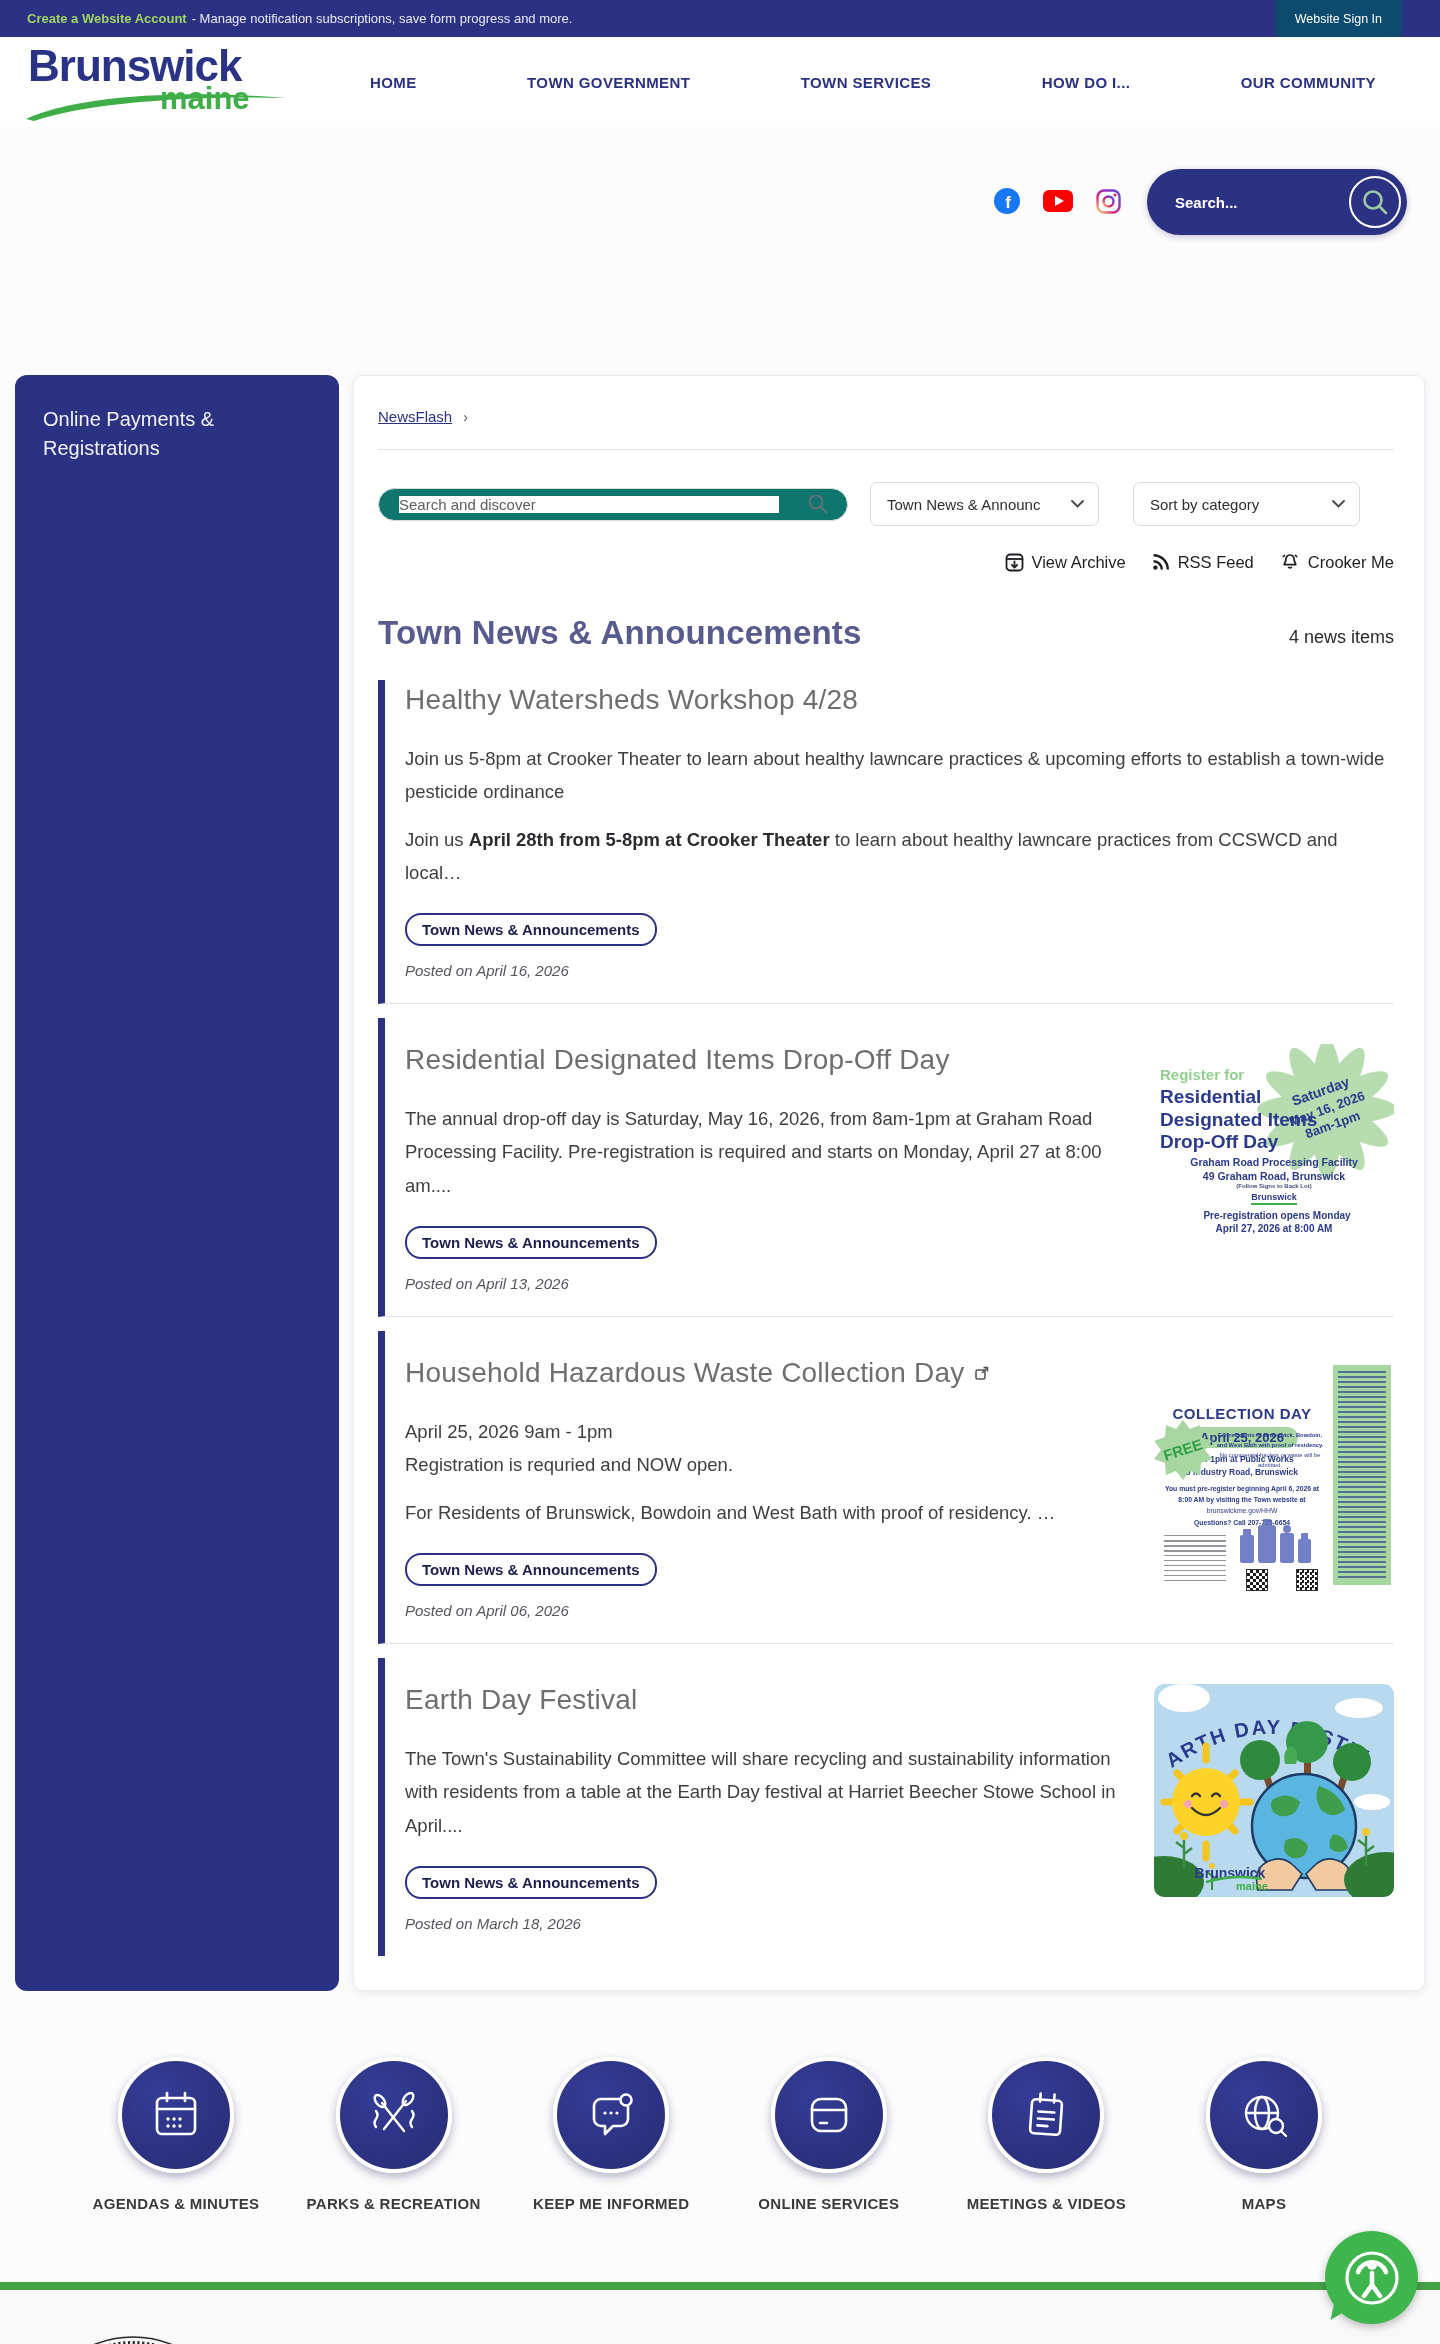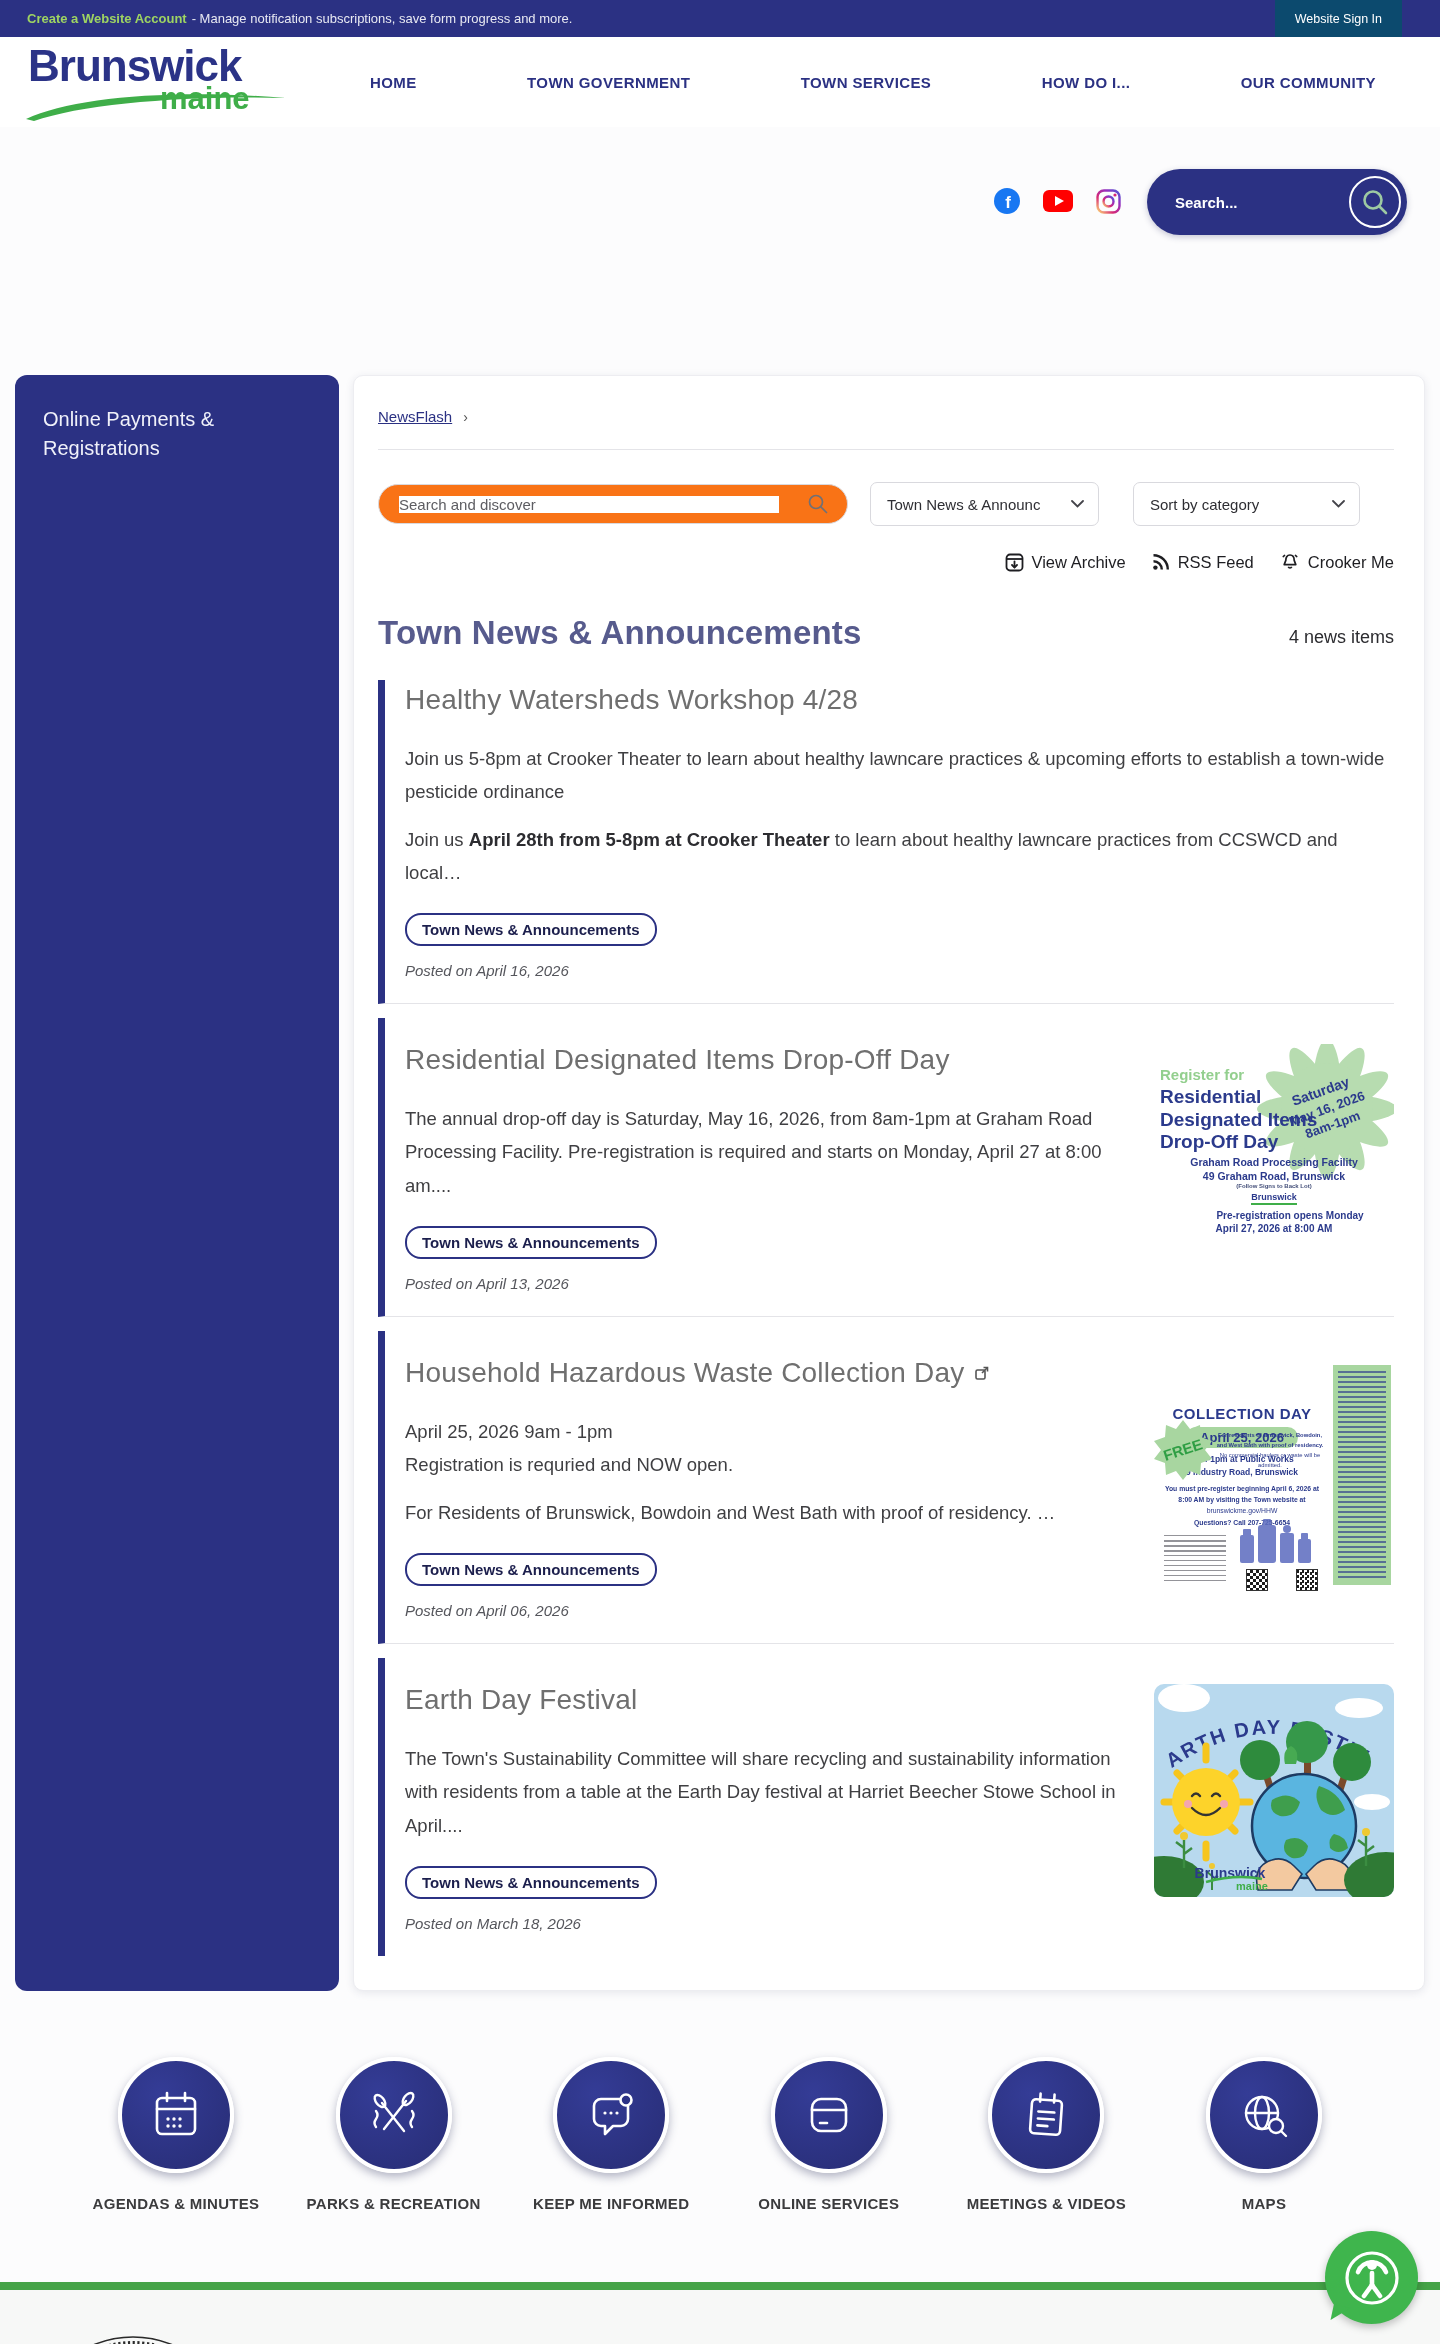--- a/index.html
+++ b/index.html
@@ -41,21 +41,21 @@
   .side-card{width:324px;flex:0 0 auto;background:var(--navy);border-radius:12px;padding:30px 28px;}
   .side-link{color:#f0f1fa;font-size:20px;line-height:1.45;cursor:pointer;display:block;}
   .content-card{flex:1;background:#fff;border:1px solid #ededf1;border-radius:10px;box-shadow:0 2px 8px rgba(40,45,90,.10);padding:28px 30px 34px 24px;}
 
   .breadcrumb{font-size:15px;color:var(--navy);padding-top:4px;}
   .breadcrumb a{color:var(--navy);text-decoration:underline;cursor:pointer;}
   .breadcrumb .sep{color:#555;margin-left:7px;font-size:14px;}
   .crumb-divider{border:0;border-top:1px solid var(--divider);margin:24px 0 0 0;}
 
   .filters{display:flex;align-items:center;margin-top:32px;gap:22px;}
-  .search-box{width:470px;height:40px;border:1px solid #d9d9de;border-radius:22px;display:flex;align-items:center;justify-content:space-between;padding:0 18px 0 20px;background:#f97316;}
+  .search-box{width:470px;height:33px;border:1px solid #d9d9de;border-radius:22px;display:flex;align-items:center;justify-content:space-between;padding:0 18px 0 20px;background:#0f766e;}
   .search-box input{border:0;outline:none;font-size:15px;color:#333;width:380px;font-family:inherit;}
   .search-box input::placeholder{color:#5d5d62;opacity:1;}
   .dropdown{height:44px;border:1px solid #d9d9de;border-radius:7px;background:#fff;display:flex;align-items:center;justify-content:space-between;padding:0 14px 0 16px;font-size:15px;color:#2e2e33;cursor:pointer;}
   .dd-cat{width:229px;}
   .dd-sort{width:227px;margin-left:12px;}
   .dd-label{white-space:nowrap;overflow:hidden;max-width:165px;}
 
   .toolbar{display:flex;justify-content:flex-end;align-items:center;gap:26px;margin-top:26px;font-size:16.5px;color:#1e1e22;}
   .tool-btn{display:flex;align-items:center;gap:8px;cursor:pointer;}
 
@@ -79,21 +79,21 @@
   .flyer{position:relative;background:#fff;overflow:hidden;font-family:"Liberation Sans",sans-serif;}
   .flyer-dropoff{width:240px;height:192px;}
   .fd-flower{position:absolute;right:-12px;top:-14px;}
   .fd-register{position:absolute;left:6px;top:22px;font-size:15px;font-weight:bold;color:#93cf8e;}
   .fd-title{position:absolute;left:6px;top:42px;font-size:19px;line-height:1.18;font-weight:bold;color:var(--navy-text);width:200px;}
   .fd-loc1{position:absolute;left:0;top:112px;width:100%;text-align:center;font-size:10.5px;font-weight:bold;color:var(--navy-text);}
   .fd-loc2{position:absolute;left:0;top:126px;width:100%;text-align:center;font-size:10.5px;font-weight:bold;color:var(--navy-text);}
   .fd-loc3{position:absolute;left:0;top:139px;width:100%;text-align:center;font-size:6px;font-weight:bold;color:#45507a;}
   .fd-logo{position:absolute;left:0;top:148px;width:100%;text-align:center;font-size:9px;font-weight:bold;color:var(--navy-text);}
   .fd-logo span{border-bottom:2px solid #3fae49;padding-bottom:1px;}
-  .fd-pre1{position:absolute;left:16px;top:166px;width:100%;text-align:center;font-size:10px;font-weight:bold;color:var(--navy-text);}
+  .fd-pre1{position:absolute;left:3px;top:166px;width:100%;text-align:center;font-size:10px;font-weight:bold;color:var(--navy-text);}
   .fd-pre2{position:absolute;left:0;top:179px;width:100%;text-align:center;font-size:10px;font-weight:bold;color:var(--navy-text);}
 
   .flyer-hhw{width:240px;height:236px;}
   .hh-col{position:absolute;right:3px;top:8px;width:58px;height:220px;background:var(--green-pale);padding:6px 5px;}
   .hh-lines{height:100%;background:repeating-linear-gradient(to bottom,rgba(43,58,140,.65) 0 2px,transparent 2px 5px);}
   .hh-main{position:absolute;left:4px;top:4px;width:168px;text-align:center;margin-top:44px;}
   .hh-title{font-size:15px;font-weight:bold;color:var(--navy-text);letter-spacing:.5px;}
   .hh-date{display:inline-block;margin-top:5px;background:var(--green-pale);border-radius:11px;padding:3px 14px;font-size:13px;font-weight:bold;color:var(--navy-text);}
   .hh-loc{margin-top:5px;font-size:8.5px;font-weight:bold;color:var(--navy-text);line-height:1.5;}
   .hh-free{position:absolute;left:-2px;top:62px;}

